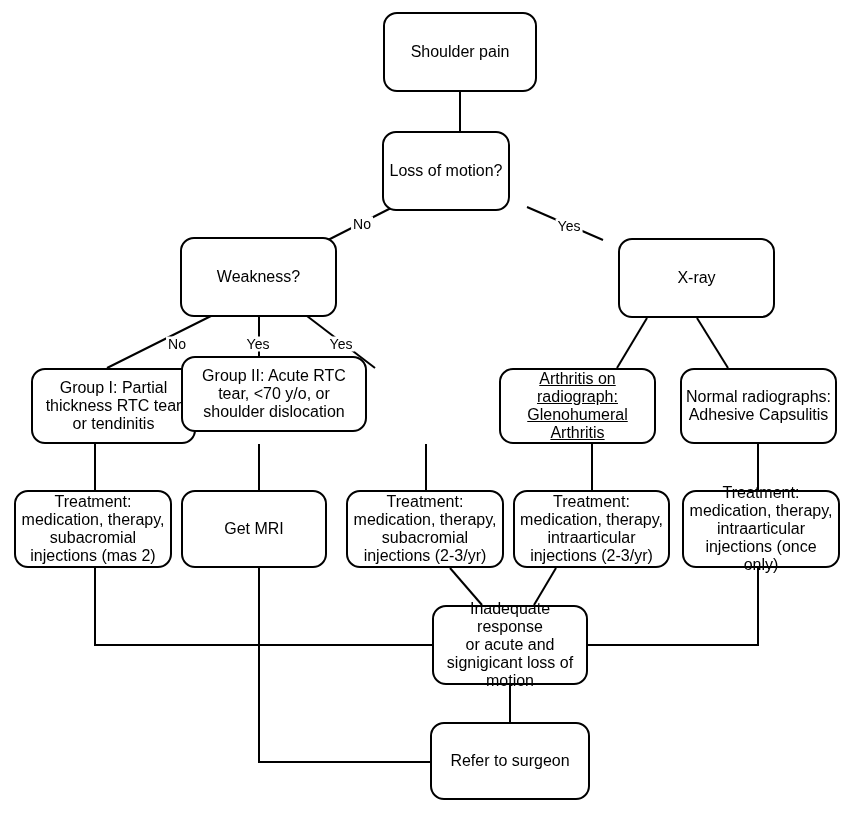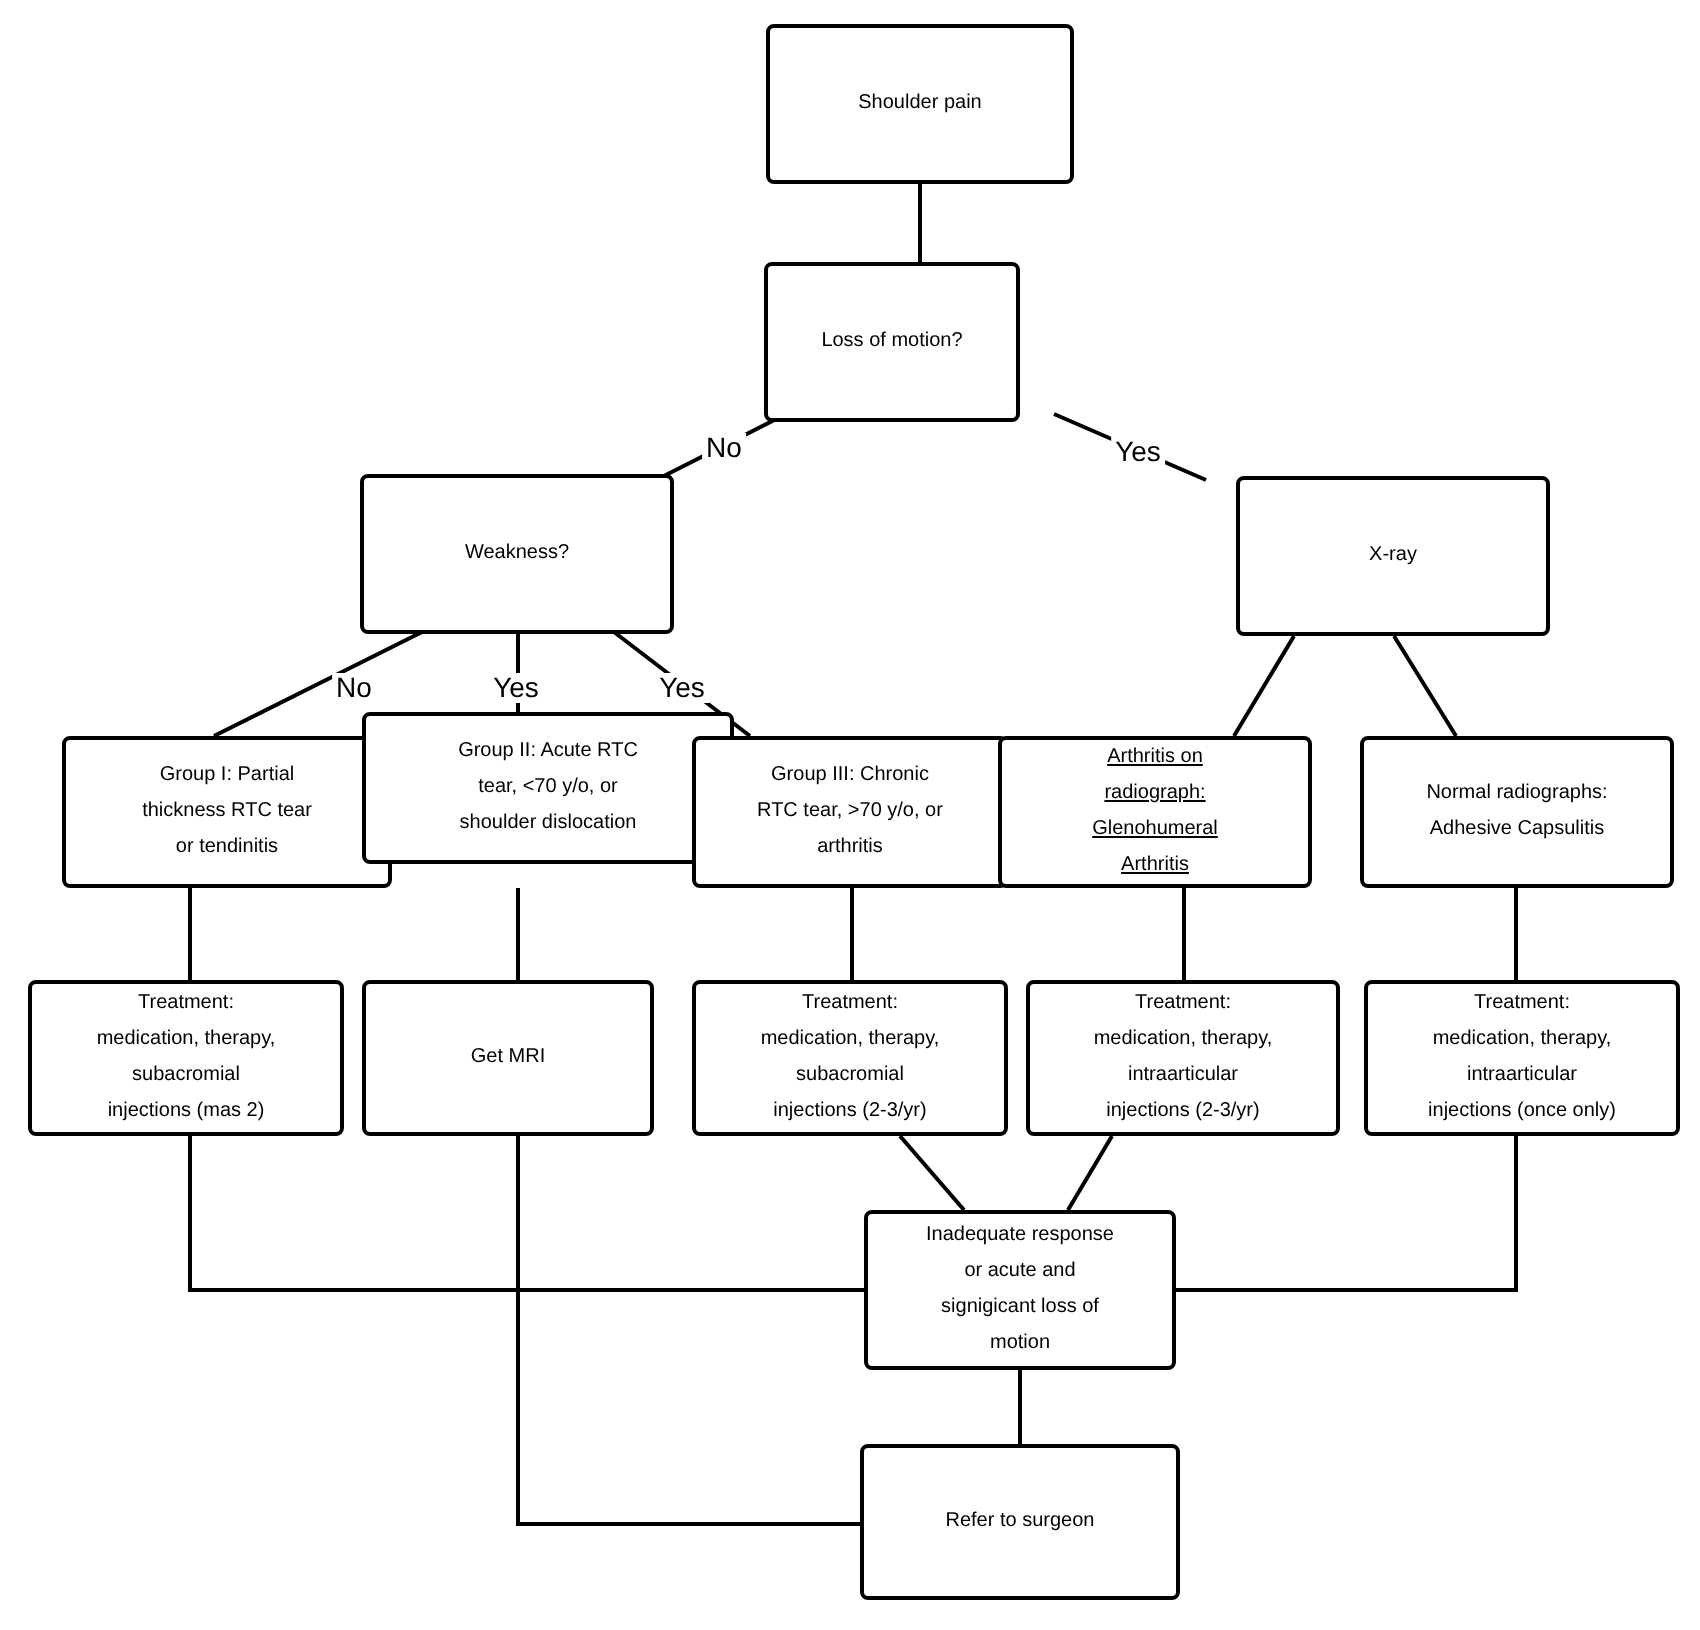--- a/index.html
+++ b/index.html
@@ -24,27 +24,27 @@
   }
   #edges path{
     stroke:var(--line);
     stroke-width:2;
     fill:none;
   }
   .node{
     position:absolute;
     box-sizing:border-box;
     border:2px solid var(--line);
-    border-radius:4px;
+    border-radius:14px;
     background:var(--bg);
     display:flex;
     align-items:center;
     justify-content:center;
     text-align:center;
-    font-size:10px;
+    font-size:16px;
     line-height:18px;
     white-space:pre-line;
     padding:0 3px;
   }
   .edge-label{
     position:absolute;
     transform:translate(-50%,-50%);
     background:var(--bg);
     font-size:14px;
     line-height:15px;
@@ -87,23 +87,20 @@
   <div class="node" style="left:593px;top:238px;width:157px;height:80px;margin-left:25px;">X-ray</div>
 
   <div class="node" style="left:31px;top:368px;width:165px;height:76px;">Group I: Partial
 thickness RTC tear
 or tendinitis</div>
 
   <div class="node" style="left:181px;top:356px;width:186px;height:76px;">Group II: Acute RTC
 tear, &lt;70 y/o, or
 shoulder dislocation</div>
 
-  <div class="node" style="left:346px;top:368px;width:158px;height:76px;">Group III: Chronic
-RTC tear, &gt;70 y/o, or
-arthritis</div>
 
   <div class="node" style="left:499px;top:368px;width:157px;height:76px;text-decoration:underline;">Arthritis on
 radiograph:
 Glenohumeral
 Arthritis</div>
 
   <div class="node" style="left:680px;top:368px;width:157px;height:76px;">Normal radiographs:
 Adhesive Capsulitis</div>
 
   <div class="node" style="left:14px;top:490px;width:158px;height:78px;">Treatment:

